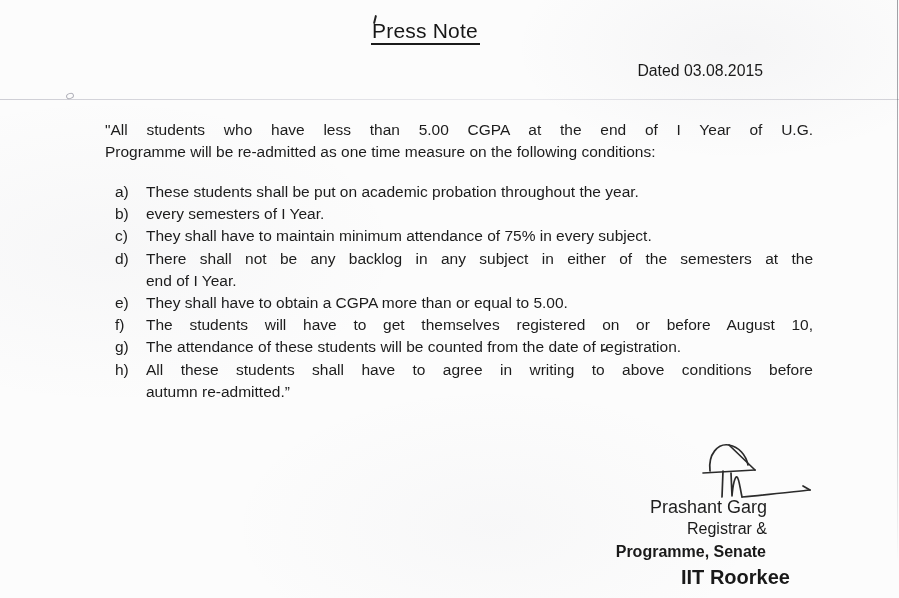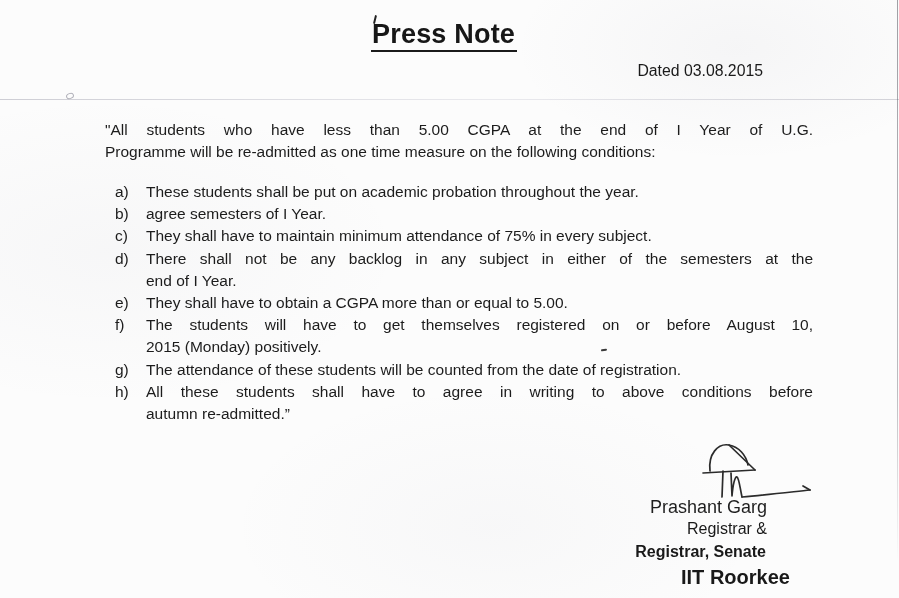--- a/index.html
+++ b/index.html
@@ -14,21 +14,21 @@
     overflow: hidden;
     color: #1c1c1c;
     background:
       radial-gradient(ellipse 320px 160px at 82% 8%, rgba(120,120,140,0.05), transparent 70%),
       radial-gradient(ellipse 420px 220px at 12% 42%, rgba(120,120,140,0.04), transparent 70%),
       radial-gradient(ellipse 380px 200px at 55% 88%, rgba(120,120,140,0.035), transparent 70%),
       #fcfcfc;
   }
   .title {
     position: absolute; left: 371px; top: 19px;
-    font-size: 27px; font-weight: 700; letter-spacing: 0.2px;
+    font-size: 21px; font-weight: 400; letter-spacing: 0.2px;
     color: #171717;
   }
   .title .u { border-bottom: 2.5px solid #1b1b1b; padding: 0 2px 1px 1px; }
   .title-tick {
     position: absolute; left: 374px; top: 15px; width: 2px; height: 9px;
     background: #232323; border-radius: 1px; transform: rotate(14deg);
   }
   .date {
     position: absolute; top: 62px; right: 136px;
     font-size: 15.8px; color: #1a1a1a;
@@ -87,21 +87,21 @@
   <div class="list">
     <div class="li">
       <span class="lbl">a)</span>
       <span class="txt">
           <div>These students shall be put on academic probation throughout the year.</div>
         </span>
     </div>
     <div class="li">
       <span class="lbl">b)</span>
       <span class="txt">
-        <div>agree semesters of I Year.</div>
+        <div>every semesters of I Year.</div>
       </span>
     </div>
     <div class="li">
       <span class="lbl">c)</span>
       <span class="txt">
           <div>They shall have to maintain minimum attendance of 75% in every subject.</div>
         </span>
     </div>
     <div class="li">
       <span class="lbl">d)</span>
@@ -113,21 +113,20 @@
     <div class="li">
       <span class="lbl">e)</span>
       <span class="txt">
           <div>They shall have to obtain a CGPA more than or equal to 5.00.</div>
         </span>
     </div>
     <div class="li">
       <span class="lbl">f)</span>
       <span class="txt">
         <div class="just">The students will have to get themselves registered on or before August 10,</div>
-        <div>2015 (Monday) positively.</div>
       </span>
     </div>
     <div class="li">
       <span class="lbl">g)</span>
       <span class="txt">
           <div>The attendance of these students will be counted from the date of registration.</div>
         </span>
     </div>
     <div class="li">
       <span class="lbl">h)</span>
@@ -145,21 +144,21 @@
       <path d="M8,33 L60,30"></path>
       <path d="M28,31 L27,57"></path>
       <path d="M36,33 L37,56 C38,44 40,36 42,37 C44,38 45,48 47,57"></path>
       <path d="M47,57 C70,55 96,52 115,50"></path>
       <path d="M115,50 L108,46"></path>
     </g>
   </svg>
 
   <div class="sig-name">Prashant Garg</div>
   <div class="sig-line1">Registrar &amp;</div>
-  <div class="sig-line2">Registrar, Senate</div>
+  <div class="sig-line2">Programme, Senate</div>
   <div class="sig-line3">IIT Roorkee</div>
 
   <div class="scanline"></div>
   <span class="speck"></span>
   <span class="ink-dash"></span>
   <div class="edge-right"></div>
 
 </div>
 
 </body></html>

